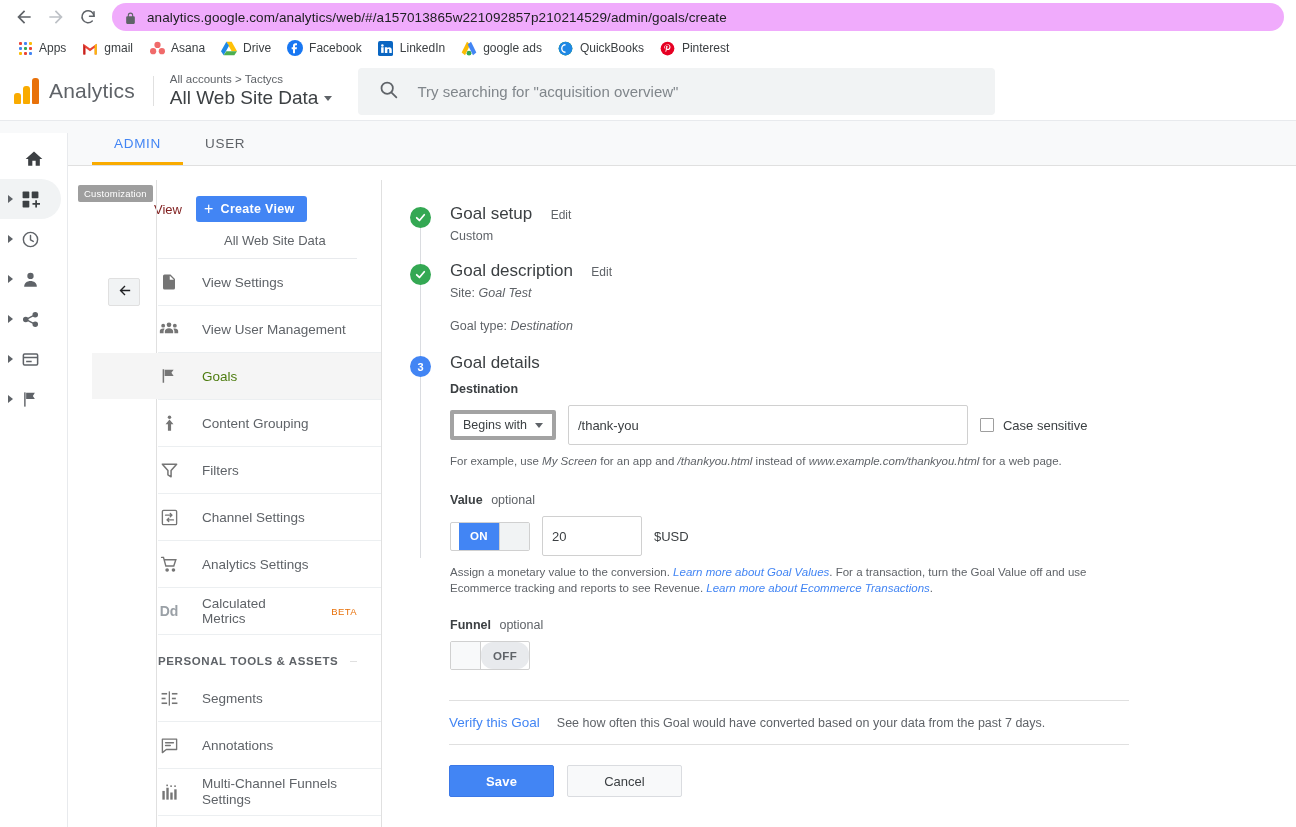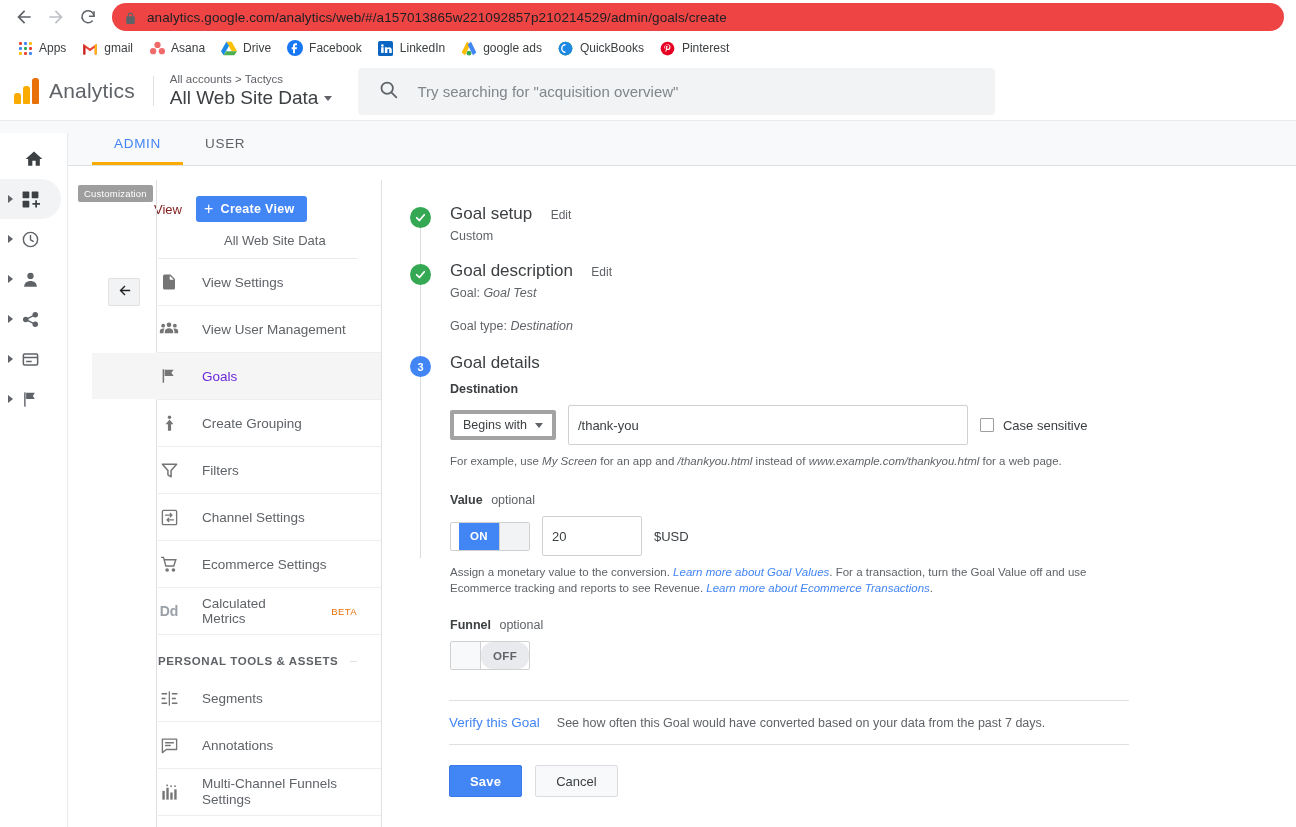--- a/index.html
+++ b/index.html
@@ -16,21 +16,21 @@
     height: 34px; display:flex; align-items:center; padding: 0 12px 0 10px; gap: 4px;
   }
   .nav-btn {
     width: 28px; height: 28px; border-radius: 50%;
     display:flex; align-items:center; justify-content:center;
     color:#5f6368; flex:none;
   }
   .nav-btn.disabled { color:#bdc1c6; }
   .nav-btn svg { display:block; }
   .omnibox {
-    flex: 1; height: 28px; background:#ef4444; border-radius: 14px;
+    flex: 1; height: 28px; background:#f0abfc; border-radius: 14px;
     display:flex; align-items:center; padding: 0 12px; margin-left: 6px;
     max-width: 1240px;
   }
   .lock-icon { width:13px; height:13px; margin-right:10px; flex:none; color:#5f6368; }
   .url-text {
     font-size: 13.5px; color:#202124; white-space: nowrap; overflow:hidden;
     letter-spacing: .1px;
   }
   .bookmarks-row {
     height: 28px; display:flex; align-items:center; padding: 0 10px; gap: 2px;
@@ -118,21 +118,21 @@
   .view-sub {
     padding: 11px 0 10px 66px; font-size:13px; color:#5f6368;
     border-bottom:1px solid #e8eaed; margin: 0 24px 0 66px;
   }
   .menu-list { padding-left: 66px; }
   .menu-item {
     display:flex; align-items:center; gap: 22px; min-height: 47px;
     border-bottom: 1px solid #eceff1; padding-right: 24px; cursor:pointer;
     font-size: 13.5px; color:#5f6368; position:relative;
   }
-  .menu-item.active { background:#f5f5f5; color:#6d28d9;align-items:center; }
+  .menu-item.active { background:#f5f5f5; color:#4d7c0f;align-items:center; }
   .menu-item.active::before {
     content:""; position:absolute; left:-66px; top:0; bottom:0; width:66px; background:#f5f5f5;
   }
   .menu-ico { width:22px; height:22px; flex:none; display:flex; align-items:center; justify-content:center; color:#757575; }
   .beta-tag { font-size:9.5px; color:#e8710a; letter-spacing:.4px; margin-left:18px; }
   .section-head {
     padding: 20px 24px 8px 0; font-size:11.5px; font-weight:bold; color:#5f6368;
     letter-spacing:.6px; display:flex; align-items:center; gap:12px;
   }
   .section-head .rule { flex:1; height:1px; background:#e0e0e0; }
@@ -200,21 +200,21 @@
 
   .verify-row {
     margin-top: 30px; border-top:1px solid #e0e0e0; border-bottom:1px solid #e0e0e0;
     padding: 14px 0; display:flex; align-items:center; gap: 17px; width: 680px; margin-left: 39px;
   }
   .verify-link { font-size:13.5px; color:#4285f4; cursor:pointer; }
   .verify-text { font-size:12.5px; color:#5f6368; }
 
   .btn-row { margin: 20px 0 0 39px; display:flex; gap: 13px; }
   .btn {
-    height: 32px; padding: 0 20px; border-radius:2px; font-size:13px;
+    height: 32px; padding: 0 36px; border-radius:2px; font-size:13px;
     display:flex; align-items:center; justify-content:center; cursor:pointer;
     font-family:"Liberation Sans", sans-serif;
   }
   .btn-primary { background:#4285f4; color:#fff; border:1px solid #3b78e7; font-weight:bold; letter-spacing:.2px; }
   .btn-default { background:#f8f9fa; color:#3c4043; border:1px solid #dadce0; }
 </style>
 </head>
 <body>
 
 <div class="browser-chrome">
@@ -512,21 +512,21 @@
       <span>Goals</span>
     </div>
 
     <div class="menu-item">
       <span class="menu-ico">
         <svg width="19" height="19" viewBox="0 0 24 24" fill="#757575">
           <circle cx="12" cy="4" r="2.2"></circle>
             <path d="M12 7 7 13h3v8h4v-8h3z"></path>
           </svg>
       </span>
-      <span>Create Grouping</span>
+      <span>Content Grouping</span>
     </div>
 
     <div class="menu-item">
       <span class="menu-ico">
         <svg width="19" height="19" viewBox="0 0 24 24" fill="none" stroke="#757575" stroke-width="1.9" stroke-linejoin="round">
           <path d="M3 4h18l-7 8v8l-4-2.5V12z"></path>
           </svg>
       </span>
       <span>Filters</span>
     </div>
@@ -542,21 +542,21 @@
     </div>
 
     <div class="menu-item">
       <span class="menu-ico">
         <svg width="19" height="19" viewBox="0 0 24 24" fill="none" stroke="#757575" stroke-width="1.8" stroke-linecap="round">
           <path d="M2 3h2.4l3 11h10l2.6-8H6"></path>
             <circle cx="9" cy="19" r="1.4" fill="#757575"></circle>
             <circle cx="17" cy="19" r="1.4" fill="#757575"></circle>
           </svg>
       </span>
-      <span>Ecommerce Settings</span>
+      <span>Analytics Settings</span>
     </div>
 
     <div class="menu-item">
       <span class="menu-ico" style="font-size:14px;font-weight:bold;color:#9aa0a6">Dd</span>
       <span>Calculated Metrics</span>
       <span class="beta-tag">BETA</span>
     </div>
 
     <div class="section-head">
       <span>PERSONAL TOOLS &amp; ASSETS</span>
@@ -629,21 +629,21 @@
         <svg width="13" height="13" viewBox="0 0 24 24" fill="none" stroke="#fff" stroke-width="3.2" stroke-linecap="round" stroke-linejoin="round">
             <path d="M5 12.5l5 5L19 7"></path>
           </svg>
       </span>
       <div>
         <div>
           <span class="step-title">Goal description</span>
           <span class="edit-link">Edit</span>
         </div>
         <div class="step-sub">
-          <span>Goal:</span>
+          <span>Site:</span>
           <em>Goal Test</em>
         </div>
         <div class="step-sub" style="margin-top:16px">
           <span>Goal type:</span>
           <em>Destination</em>
         </div>
       </div>
     </div>
 
     <div class="step" style="margin-top:18px">

